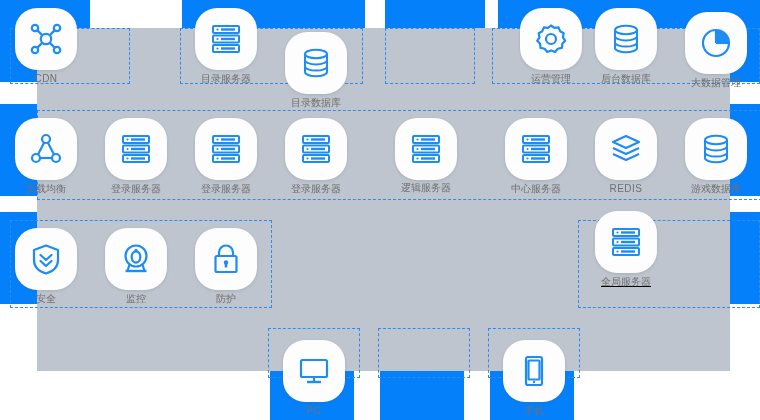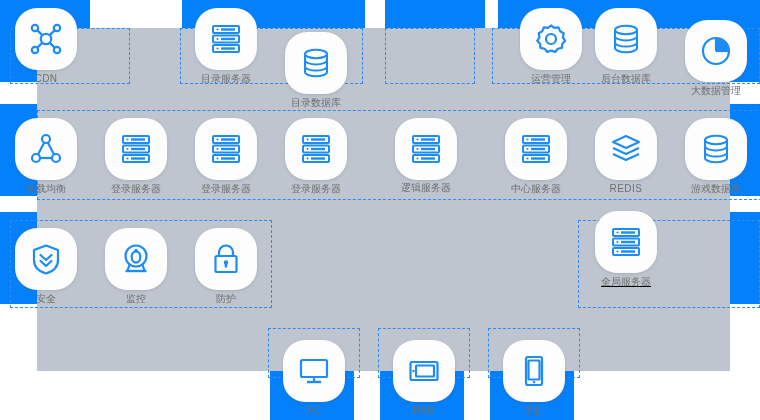--- a/index.html
+++ b/index.html
@@ -155,21 +155,21 @@
           <ellipse cx="17" cy="8" rx="11" ry="4.2"></ellipse>
           <path d="M6 8 V26 c0 2.3 4.9 4.2 11 4.2 s11 -1.9 11 -4.2 V8"></path>
           <path d="M6 14.2 c0 2.3 4.9 4.2 11 4.2 s11 -1.9 11 -4.2"></path>
           <path d="M6 20.4 c0 2.3 4.9 4.2 11 4.2 s11 -1.9 11 -4.2"></path>
         </svg>
       </span>
     </div>
     <div class="label">后台数据库</div>
   </div>
 
-  <div class="node" style="left:684px; top:20px;">
+  <div class="node" style="left:684px; top:12px;">
     <div class="card">
       <span>
         <svg width="34" height="34" viewBox="0 0 34 34" fill="none" stroke="#1E8CF5" stroke-width="2.2">
           <path d="M17 17 L17 4 A13 13 0 1 0 28.3 23.5 Z" fill="#1E8CF5" stroke="none" opacity="0"></path>
           <circle cx="17" cy="17" r="13"></circle>
           <path d="M17 17 L17 4 A13 13 0 0 1 30 17 Z" fill="#1E8CF5" stroke="none"></path>
           <line x1="17" y1="17" x2="17" y2="4"></line>
           <line x1="17" y1="17" x2="30" y2="17"></line>
         </svg>
       </span>
@@ -383,32 +383,20 @@
         <svg width="34" height="34" viewBox="0 0 34 34" fill="none" stroke="#1E8CF5" stroke-width="2.2" stroke-linejoin="round">
           <rect x="4" y="6" width="26" height="17" rx="1.5"></rect>
           <line x1="17" y1="23" x2="17" y2="27.5"></line>
           <line x1="10" y1="28" x2="24" y2="28" stroke-width="2.4"></line>
         </svg>
       </span>
     </div>
     <div class="label lat">PC</div>
   </div>
 
-  <div class="node" style="left:392px; top:340px;">
-    <div class="card">
-      <span>
-        <svg width="34" height="34" viewBox="0 0 34 34" fill="none" stroke="#1E8CF5" stroke-width="2.2" stroke-linejoin="round">
-          <rect x="3.5" y="8" width="27" height="18" rx="1.5"></rect>
-          <rect x="9" y="11.5" width="18" height="11" rx="0.8"></rect>
-          <circle cx="6.5" cy="17" r="1.2" fill="#1E8CF5" stroke="none"></circle>
-        </svg>
-      </span>
-    </div>
-    <div class="label lat">PAD</div>
-  </div>
 
   <div class="node" style="left:502px; top:340px;">
     <div class="card">
       <span>
         <svg width="34" height="34" viewBox="0 0 34 34" fill="none" stroke="#1E8CF5" stroke-width="2.2" stroke-linejoin="round">
           <rect x="9" y="3" width="16" height="28" rx="2"></rect>
           <rect x="11.5" y="6.5" width="11" height="19" rx="0.8"></rect>
           <circle cx="17" cy="28" r="1.2" fill="#1E8CF5" stroke="none"></circle>
         </svg>
       </span>

